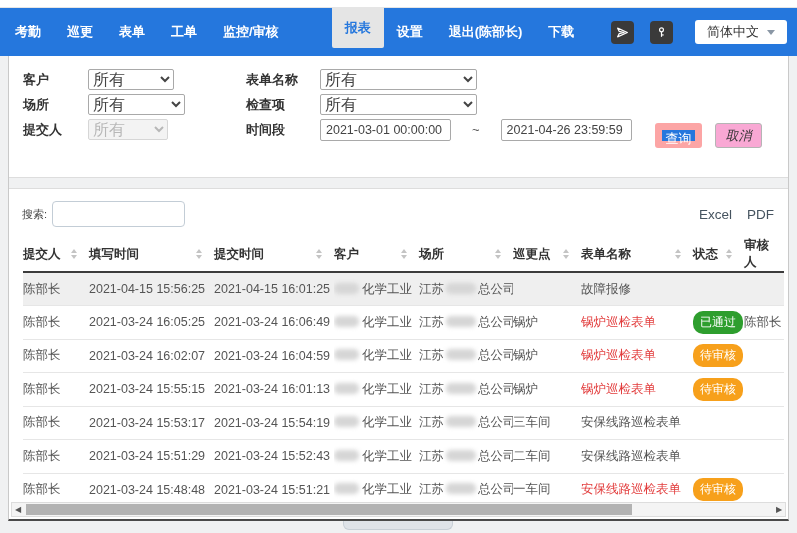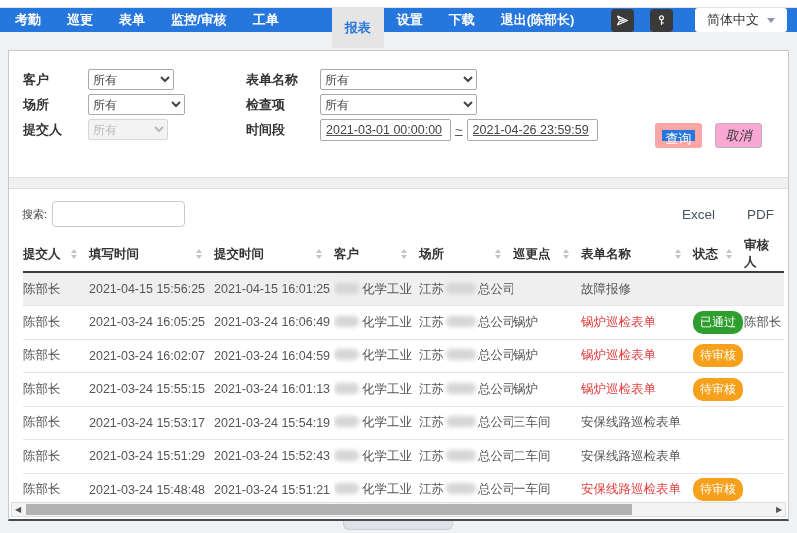--- a/index.html
+++ b/index.html
@@ -3,52 +3,52 @@
 <meta charset="utf-8">
 <style>
   * { margin:0; padding:0; box-sizing:border-box; }
   html,body { width:797px; height:533px; }
   body {
     font-family:"Liberation Sans","DejaVu Sans",sans-serif;
     background:#f0f1f2; position:relative; overflow:hidden; font-size:13px; color:#555;
   }
   
   .top-strip { height:8px; background:#fff; border-bottom:1px solid #e5e5e5; }
-  .nav { height:24px; background:#2577dd; display:flex; align-items:stretch; padding-left:2px; position:relative; z-index:5; }
+  .nav { height:48px; background:#2577dd; display:flex; align-items:stretch; padding-left:2px; position:relative; z-index:5; }
   .nav-item { color:#fff; font-weight:bold; font-size:13px; padding:0 13px; display:flex; align-items:center; cursor:pointer; white-space:nowrap; }
   .nav-item.active { background:#e5e5e5; color:#2577dd; height:40px; border-radius:0 0 2px 2px;margin-left:40px; }
   .nav-right { margin-left:auto; display:flex; align-items:center; gap:16px; padding-right:10px; }
   .icon-btn { width:23px; height:23px; background:#3a3a3a; border-radius:4px; display:flex; align-items:center; justify-content:center; cursor:pointer; }
   .icon-btn svg { display:block; }
   .lang-box { width:92px; height:24px; background:#fff; border-radius:3px; display:flex; align-items:center; justify-content:center; gap:8px; color:#333; font-size:13px; cursor:pointer; margin-left:6px; }
   .caret-down { width:0; height:0; border-left:4px solid transparent; border-right:4px solid transparent; border-top:5px solid #8a97a5; }
   
   .panel {
     position:absolute; left:8px; right:8px; top:50px; height:471px;
     background:#fff; border:1px solid #c9c9c9; border-bottom:2px solid #4a4a4a;
   }
   
   .filters { position:relative; height:126px; padding-top:16px; }
   .filter-grid { display:grid; grid-template-columns:14px 65px 158px 74px 300px; grid-auto-rows:25px; align-items:center; }
   .f-label { font-weight:bold; color:#333; font-size:13px; }
-  .filters select { height:21px; font-size:12px; color:#444; border:1px solid #a9a9a9; border-radius:2px; background:#fff; font-family:inherit; }
+  .filters select { height:21px; font-size:16px; color:#444; border:1px solid #a9a9a9; border-radius:2px; background:#fff; font-family:inherit; }
   .filters select:disabled { background:#efefef; color:#9a9a9a; border-color:#c5c5c5; }
   .sel-customer { width:86px; } .sel-venue { width:97px; } .sel-submitter { width:80px; }
   .sel-form { width:157px; } .sel-check { width:157px; }
-  .time-wrap { display:flex; align-items:center; gap:4px;text-decoration:underline; }
+  .time-wrap { display:flex; align-items:center; gap:21px; }
   .time-input { width:131px; height:22px; border:1px solid #a9a9a9; border-radius:2px; font-size:12.5px; color:#444; padding:0 5px; font-family:inherit; }
   .btn { position:absolute; top:72px; width:47px; height:25px; border-radius:3px; font-size:13px; cursor:pointer; font-family:inherit; }
   .btn-query { right:86px; background:#2577dd; border:7px solid #fca5a5; color:#fff; }
   .btn-cancel { right:26px; background:#f9a8d4; border:1px solid #b5b5b5; color:#333;font-style:italic; }
   .divider { height:12px; background:#f0f1f2; border-top:1px solid #ddd; border-bottom:1px solid #ddd; }
   
   .toolbar { display:flex; align-items:center; padding:10px 14px 0 13px; height:40px; }
   .search-label { color:#444; font-size:11px; margin-right:5px; }
   .search-input { width:133px; height:26px; border:1px solid #c3cdd6; border-radius:4px; padding:0 6px; font-family:inherit; font-size:13px; }
-  .export-links { margin-left:auto; display:flex; gap:32px; font-size:13.5px; color:#45535f; }
+  .export-links { margin-left:auto; display:flex; gap:15px; font-size:13.5px; color:#45535f; }
   .export-links span { cursor:pointer; }
   
   table { border-collapse:collapse; table-layout:fixed; width:761px; margin:8px 6px 0 14px; font-size:12.5px; }
   thead th { text-align:left; font-weight:bold; color:#333; font-size:12.5px; height:29px; border-bottom:2px solid #3c3c3c; }
   .th-inner { display:flex; align-items:center; justify-content:space-between; padding-right:12px; }
   .sort { display:inline-flex; flex-direction:column; gap:2px; cursor:pointer; }
   .sort i { display:block; width:0; height:0; border-left:3.5px solid transparent; border-right:3.5px solid transparent; }
   .sort .up { border-bottom:4px solid #c4c4c4; }
   .sort .dn { border-top:4px solid #c4c4c4; }
   tbody td { height:33.5px; border-bottom:1px solid #e6e6e6; color:#555; overflow:hidden; white-space:nowrap; }
@@ -70,26 +70,26 @@
 </head>
 <body>
 
 <div class="top-strip"></div>
 
 <div class="nav">
   <div id="nav-items" style="display:flex;">
       <div class="nav-item">考勤</div>
       <div class="nav-item">巡更</div>
       <div class="nav-item">表单</div>
+      <div class="nav-item">工单</div>
       <div class="nav-item">监控/审核</div>
-      <div class="nav-item">工单</div>
       <div class="nav-item active">报表</div>
       <div class="nav-item">设置</div>
+      <div class="nav-item">退出(陈部长)</div>
       <div class="nav-item">下载</div>
-      <div class="nav-item">退出(陈部长)</div>
     </div>
   <div class="nav-right">
     <div class="icon-btn">
       <svg width="13" height="13" viewBox="0 0 24 24">
           <path d="M3 20 L21 12 L3 4 L6 10 L15 12 L6 14 Z" fill="none" stroke="#fff" stroke-width="2.2" stroke-linejoin="round"></path>
         </svg>
     </div>
     <div class="icon-btn">
       <svg width="13" height="13" viewBox="0 0 24 24">
           <circle cx="12" cy="7" r="3.6" fill="none" stroke="#fff" stroke-width="2.2"></circle>

